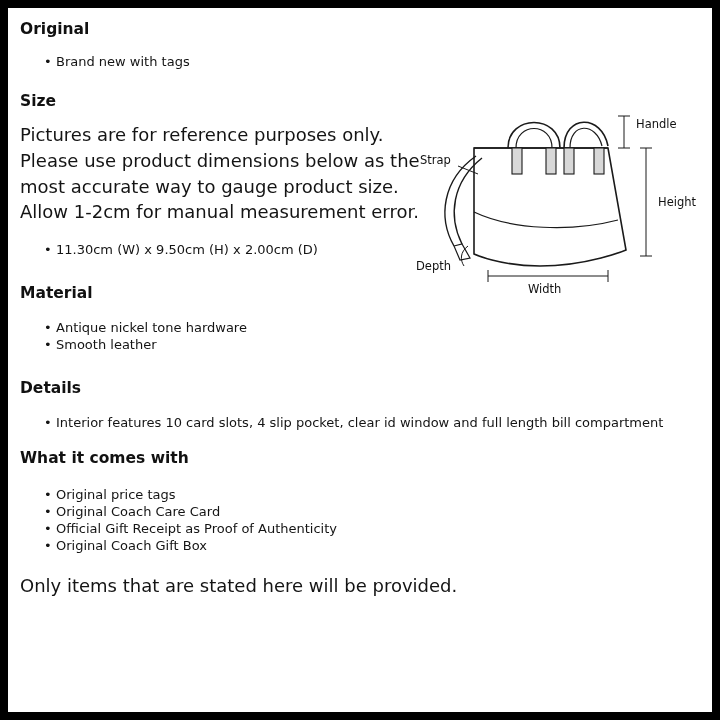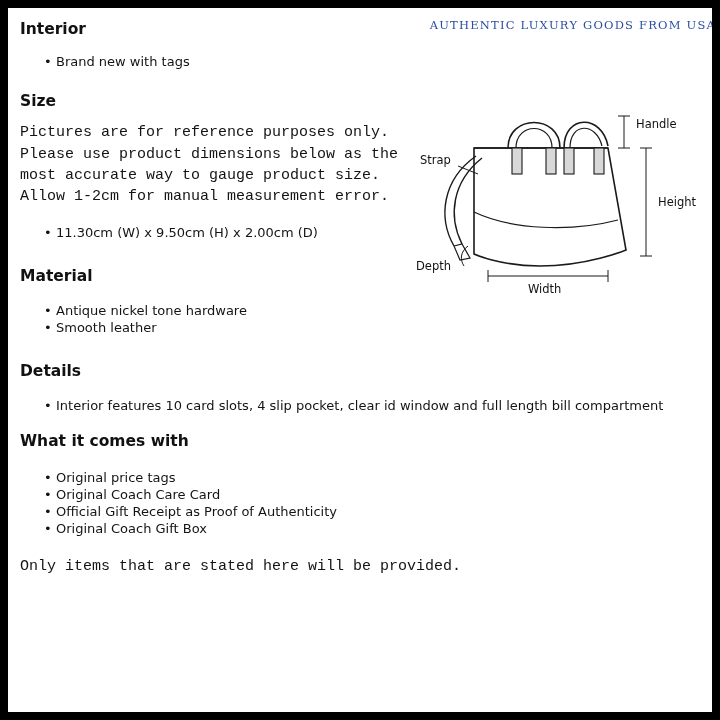--- a/index.html
+++ b/index.html
@@ -30,25 +30,24 @@
   }
   h2.section {
     font-size: 15.5px;
     font-weight: bold;
     color: #111111;
     margin: 0;
     padding: 0;
     line-height: 1.2;
   }
   .para {
-    font-size: 15px;
+    font-size: 18px;
     color: #141414;
     line-height: 1.42;
     margin: 0;
-    font-family: Liberation Mono, monospace;
   }
   ul.bullets {
     list-style: none;
     margin: 0;
     padding: 0;
   }
   ul.bullets li {
     font-size: 13px;
     color: #141414;
     line-height: 1.33;
@@ -109,21 +108,20 @@
     font-size: 11.5px;
     fill: #111111;
   }
 </style>
 </head>
 <body>
 
 <div id="page">
 
   <div id="logo">
-    <div class="tagline">AUTHENTIC  LUXURY  GOODS  FROM  USA</div>
   </div>
 
   <div id="diagram">
     <svg width="300" height="200" viewBox="0 0 300 200">
 
       <path d="M62,48 L196,48 L214,150 C214,150 176,166 128,166 C88,166 62,154 62,154 Z" fill="#ffffff" stroke="#1a1a1a" stroke-width="1.6"></path>
 
       <path d="M62,48 L196,48" fill="none" stroke="#1a1a1a" stroke-width="1.6"></path>
 
       <path d="M62,112 C100,130 160,132 206,120" fill="none" stroke="#1a1a1a" stroke-width="1.2"></path>
@@ -160,21 +158,21 @@
       <line x1="196" y1="170" x2="196" y2="182" stroke="#1a1a1a" stroke-width="1"></line>
       <text class="dlabel" x="116" y="193">Width</text>
 
       <path d="M56,146 C48,152 48,160 52,166" fill="none" stroke="#1a1a1a" stroke-width="1"></path>
       <text class="dlabel" x="4" y="170">Depth</text>
     </svg>
   </div>
 
   <div class="content">
 
-    <h2 class="section">Interior</h2>
+    <h2 class="section">Original</h2>
     <div class="sp-14"></div>
     <ul class="bullets">
       <li>Brand new with tags</li>
     </ul>
 
     <div class="sp-22"></div>
 
     <h2 class="section">Size</h2>
     <div class="sp-12"></div>
     <p class="para" style="width:400px">Pictures are for reference purposes only. Please use product dimensions below as the most accurate way to gauge product size. Allow 1-2cm for manual measurement error.</p>

